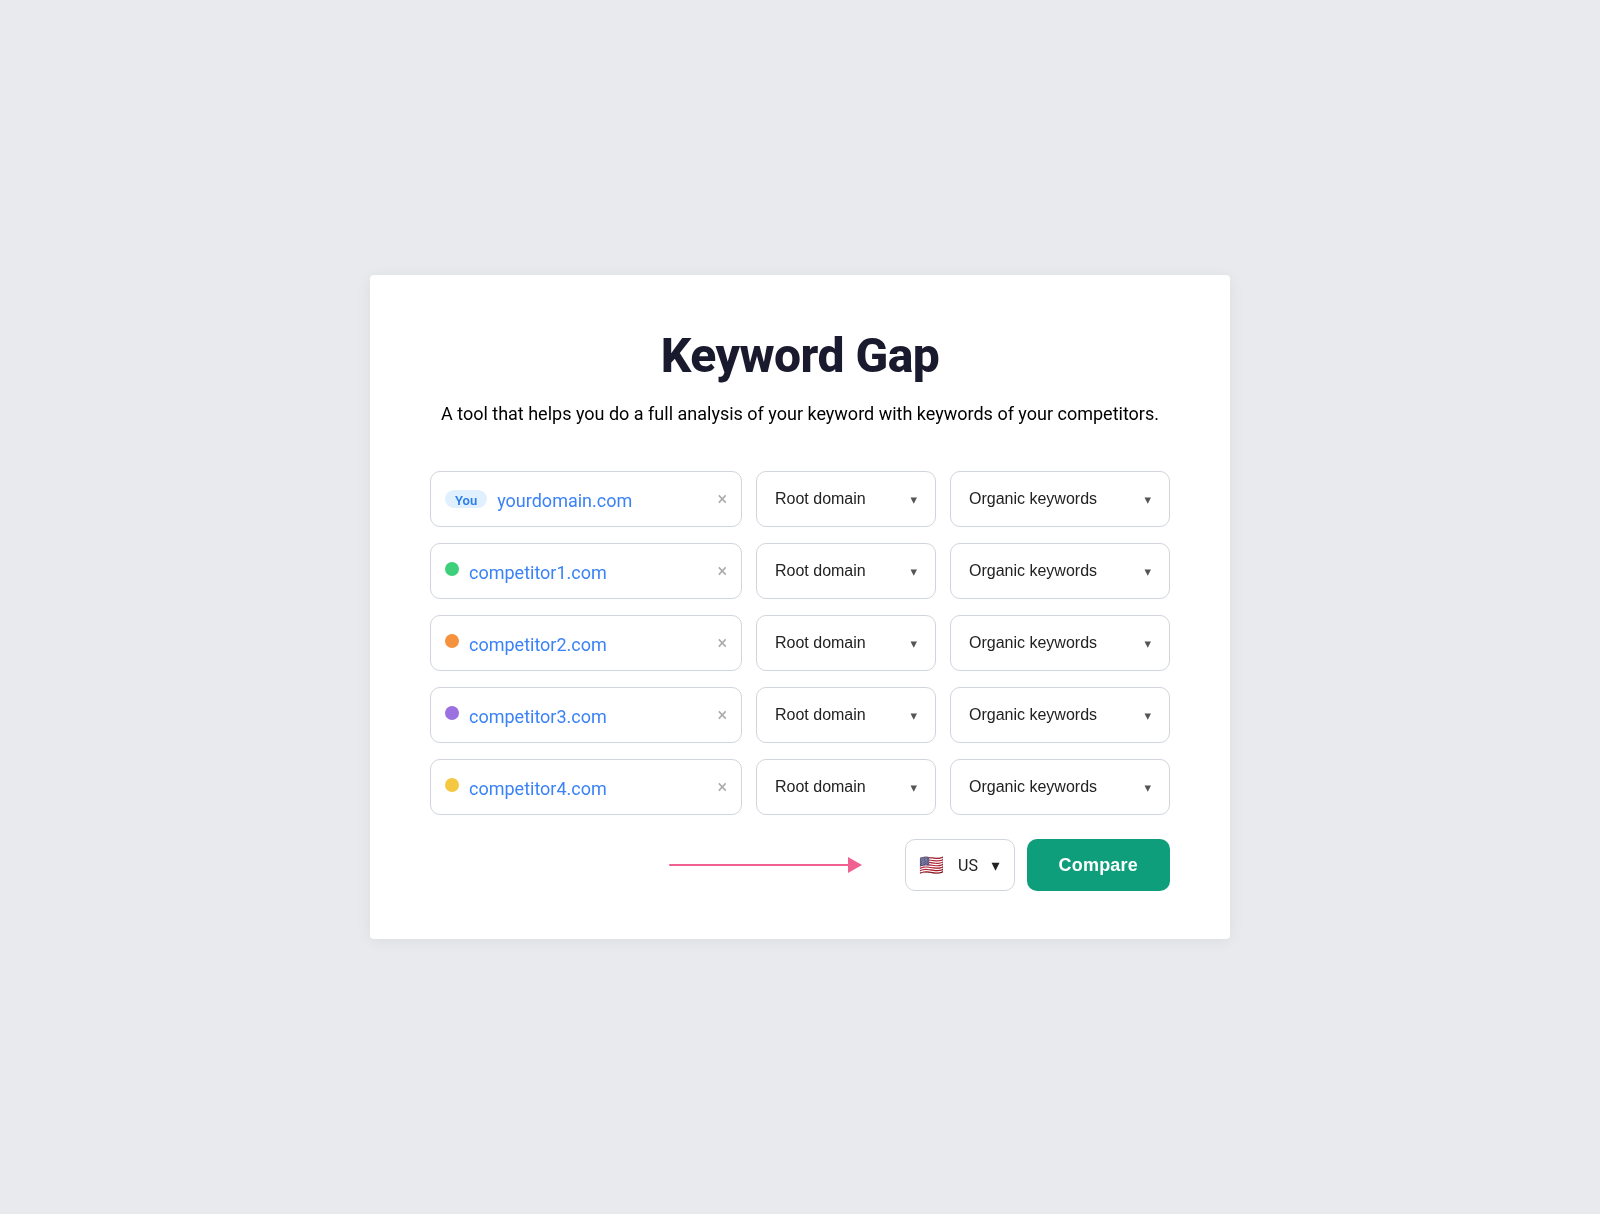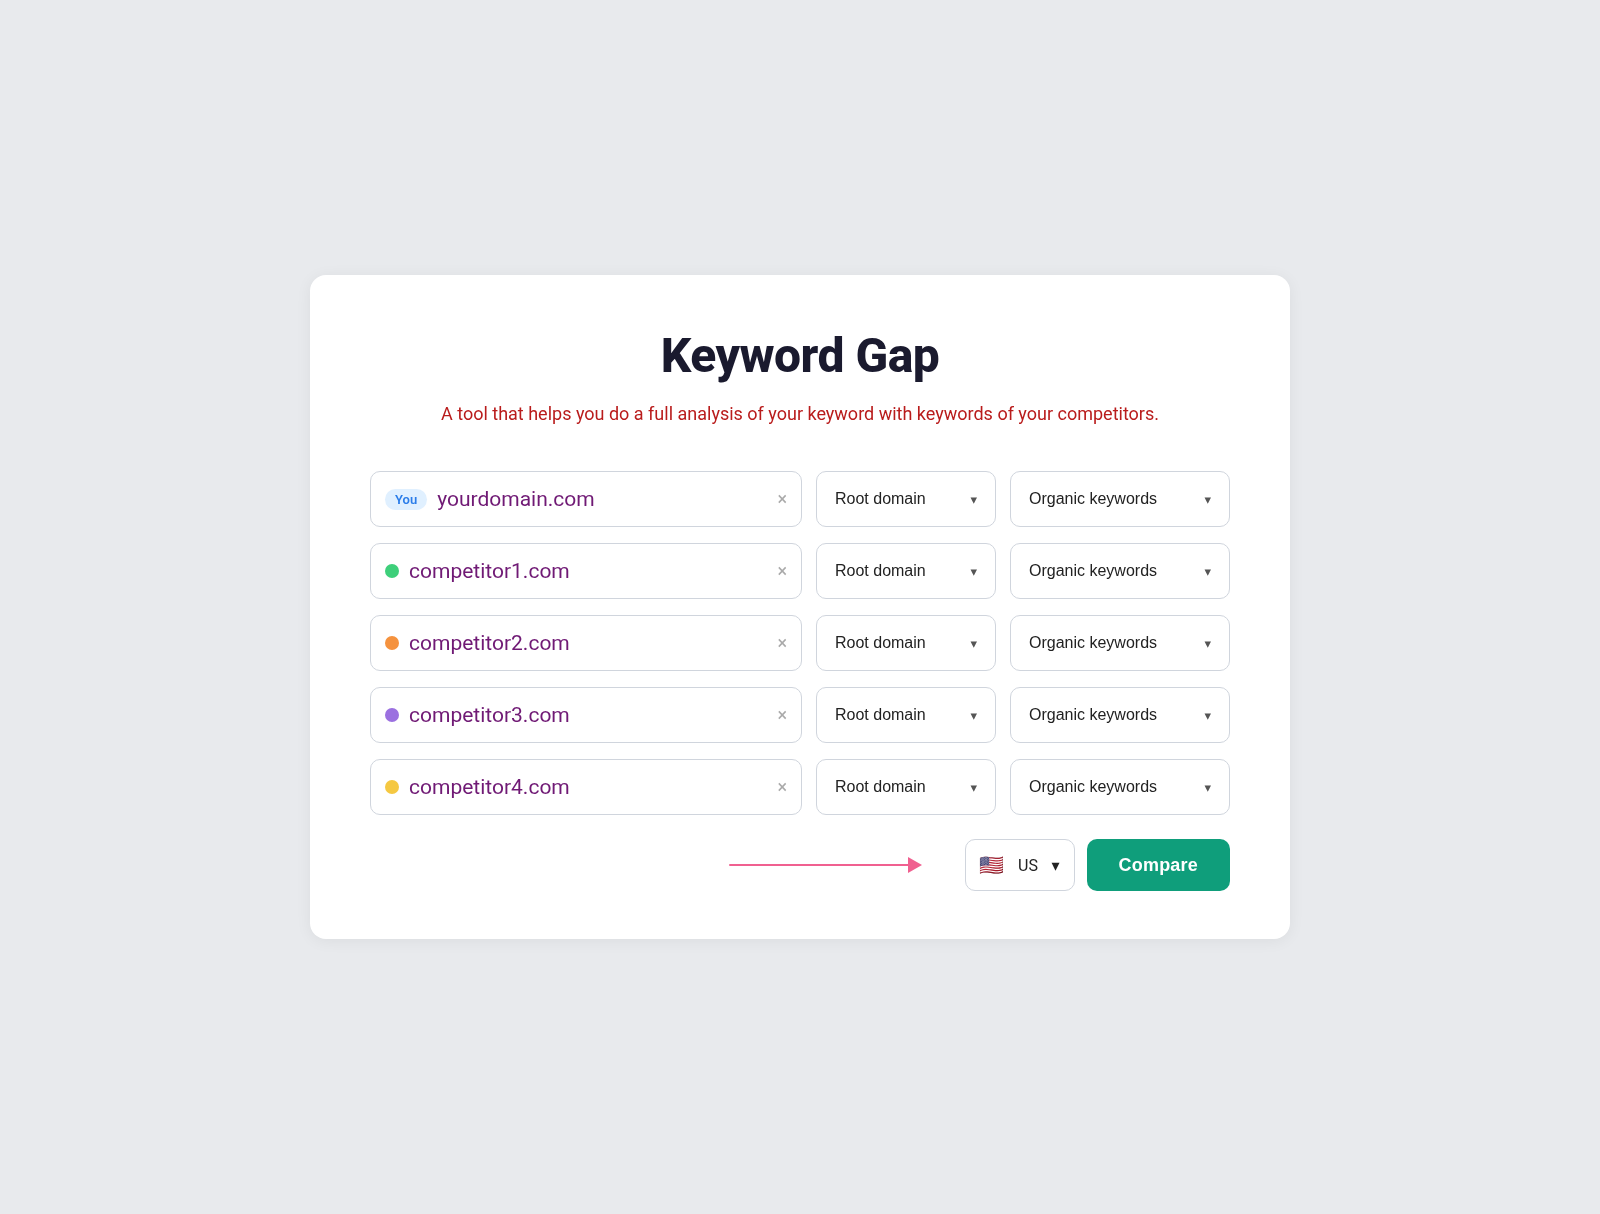--- a/index.html
+++ b/index.html
@@ -12,65 +12,64 @@
       background: #e8eaed;
       display: flex;
       align-items: center;
       justify-content: center;
       min-height: 100vh;
       font-family: -apple-system, BlinkMacSystemFont, 'Segoe UI', Roboto, sans-serif;
     }
 
     .card {
       background: #ffffff;
-      border-radius: 16px;
+      border-radius: 4px;
       padding: 52px 60px 48px 60px;
-      width: 980px;
+      width: 860px;
       box-shadow: 0 2px 16px rgba(0,0,0,0.06);
     }
 
     .header {
       text-align: center;
       margin-bottom: 44px;
     }
 
     .header h1 {
       font-size: 48px;
       font-weight: 800;
       color: #1a1a2e;
       margin-bottom: 16px;
       letter-spacing: -0.5px;
     }
 
     .header p {
       font-size: 18px;
-      color: #b91c1c;
+      color: #000000;
       line-height: 1.5;
     }
 
     .rows-container {
       display: flex;
       flex-direction: column;
       gap: 16px;
       margin-bottom: 24px;
     }
 
     .row {
       display: flex;
       align-items: center;
       gap: 14px;
     }
 
     .domain-input-wrapper {
       flex: 1;
       display: flex;
-      align-items: center;
       border: 1.5px solid #d0d5dd;
       border-radius: 10px;
-      padding: 1px 14px;
+      padding: 18px 14px;
       height: 56px;
       background: #fff;
       gap: 10px;
     }
 
     .you-badge {
       background: #e0f0ff;
       color: #2b7de9;
       font-size: 13px;
       font-weight: 600;
@@ -81,22 +80,22 @@
 
     .dot {
       width: 14px;
       height: 14px;
       border-radius: 50%;
       flex-shrink: 0;
     }
 
     .domain-text {
       flex: 1;
-      font-size: 21px;
-      color: #701a75;
+      font-size: 18px;
+      color: #3b82f6;
     }
 
     .close-icon {
       color: #aaa;
       font-size: 18px;
       cursor: pointer;
       line-height: 1;
     }
 
     .dropdown-btn {

